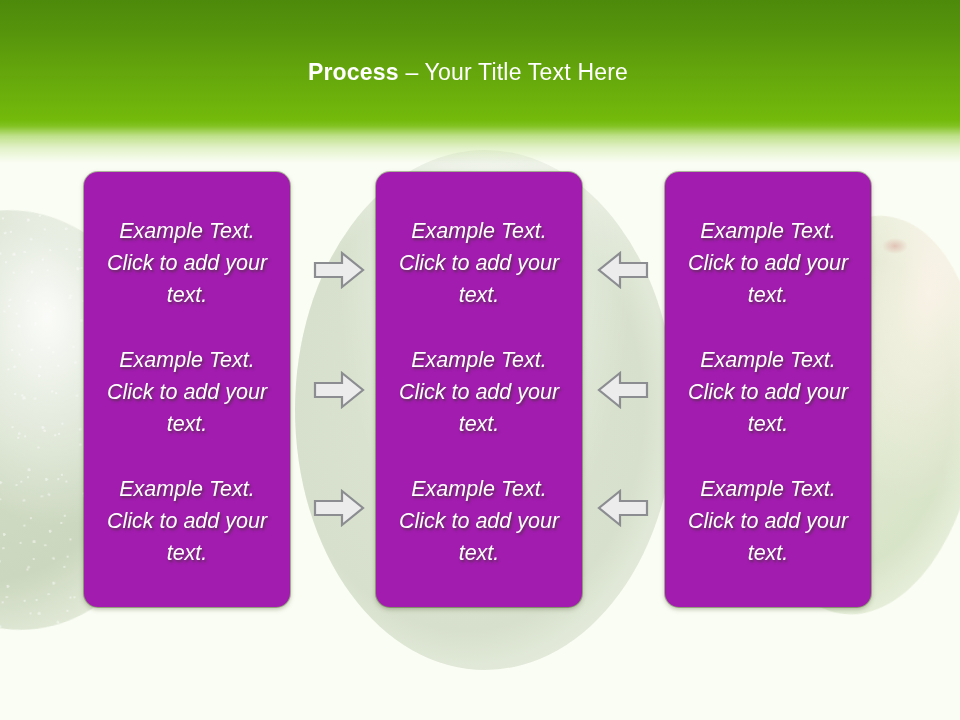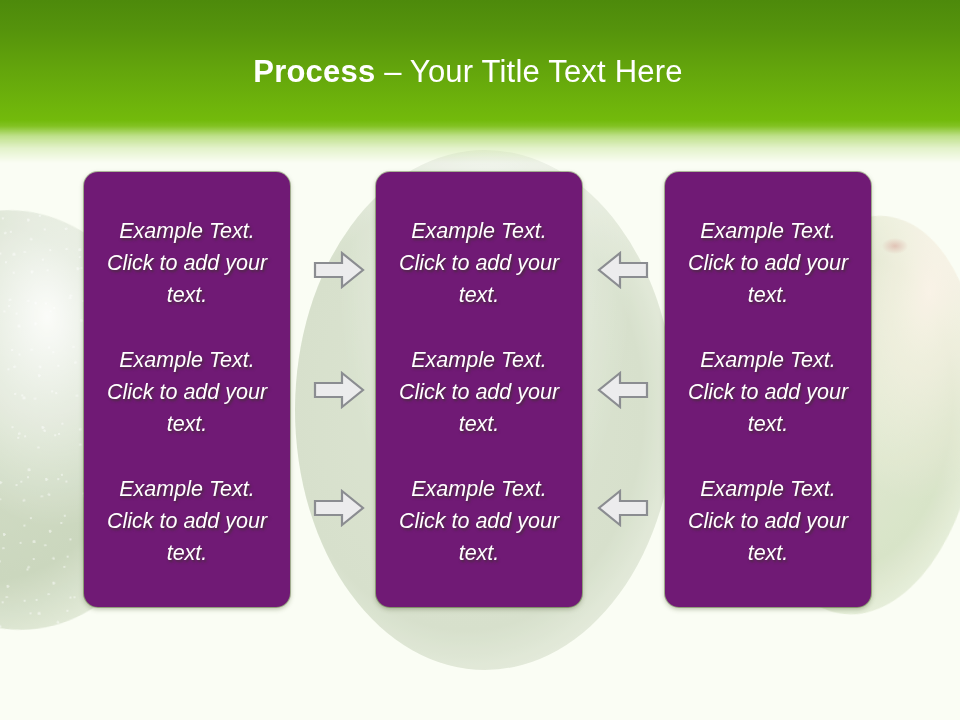--- a/index.html
+++ b/index.html
@@ -126,37 +126,37 @@
         rgba(0,0,0,0) 163px);
   }
 
   .title {
     position: absolute;
     left: 0;
     top: 52px;
     width: 936px;
     text-align: center;
     color: #ffffff;
-    font-size: 31px;
+    font-size: 23px;
     line-height: 40px;
     letter-spacing: 0.2px;
     white-space: nowrap;
   }
   .title .strong { font-weight: bold; }
   .title .light  { font-weight: normal; }
   .title .dash   { font-weight: normal; }
 
   
   .box {
     position: absolute;
     top: 172px;
     width: 206px;
     height: 435px;
     border-radius: 14px;
-    background: #701a75;
+    background: #a21caf;
     box-shadow:
       0 2px 5px rgba(60,80,30,0.38),
       0 0 0 1px rgba(45,70,10,0.35);
     display: flex;
     flex-direction: column;
     justify-content: space-around;
     align-items: center;
     box-sizing: border-box;
     padding: 26px 10px 22px 10px;
   }

